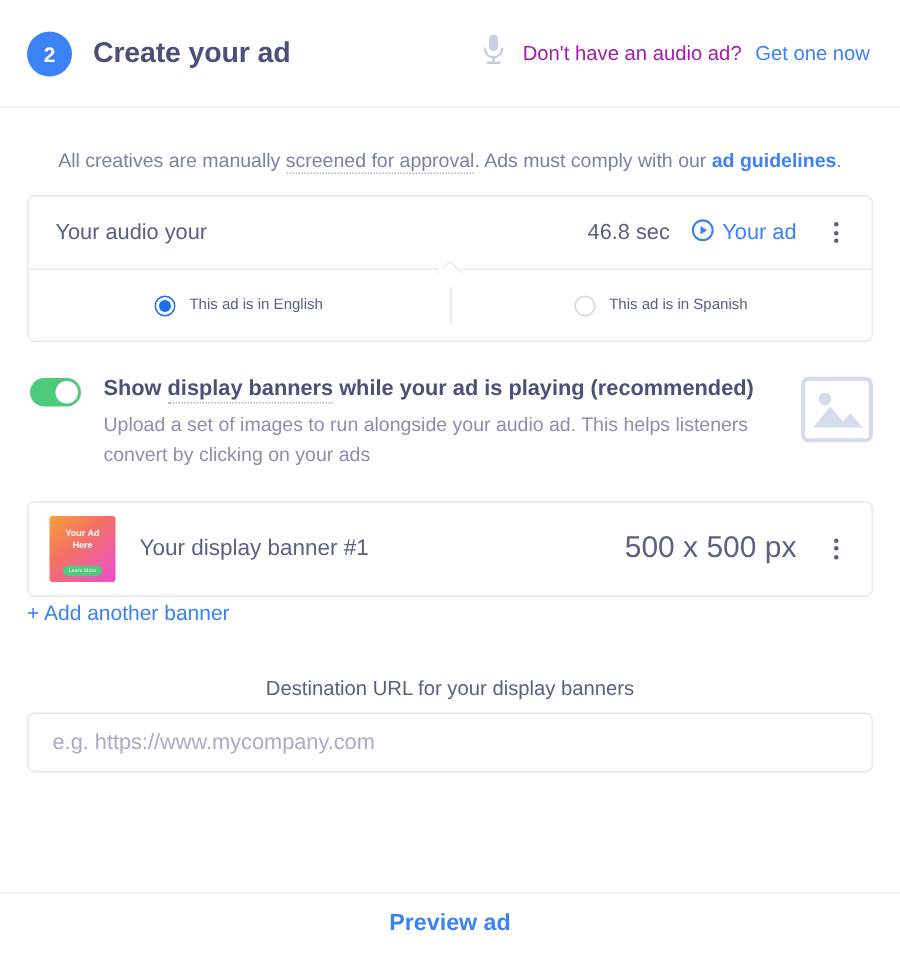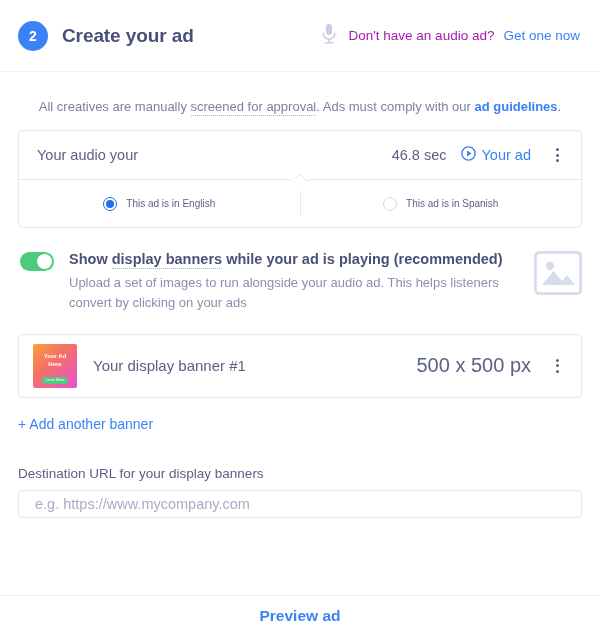--- a/index.html
+++ b/index.html
@@ -308,38 +308,39 @@
   }
   .banner-size {
     margin-left: auto;
     font-size: 20px;
     color: #5b6185;
   }
 
   
   .add-banner {
     display: inline-block;
-    margin-top: 18px;
+    margin-top: 2px;
     font-size: 14px;
     color: #3b82f6;
     text-decoration: none;
     cursor: pointer;
   }
 
   
   .url-block { margin-top: 33px; }
   .url-label {
     font-size: 13.5px;
     color: #5b6185;
     display: block;
     margin-bottom: 9px;
+    text-align: center;
   }
   .url-input {
     width: 100%;
-    height: 28px;
+    height: 40px;
     border: 1px solid #e6e9f2;
     border-radius: 5px;
     padding: 0 16px;
     font-size: 14.5px;
     font-family: inherit;
     color: #5b6185;
     background: #ffffff;
     outline: none;
   }
   .url-input::placeholder { color: #a7adc4; }

